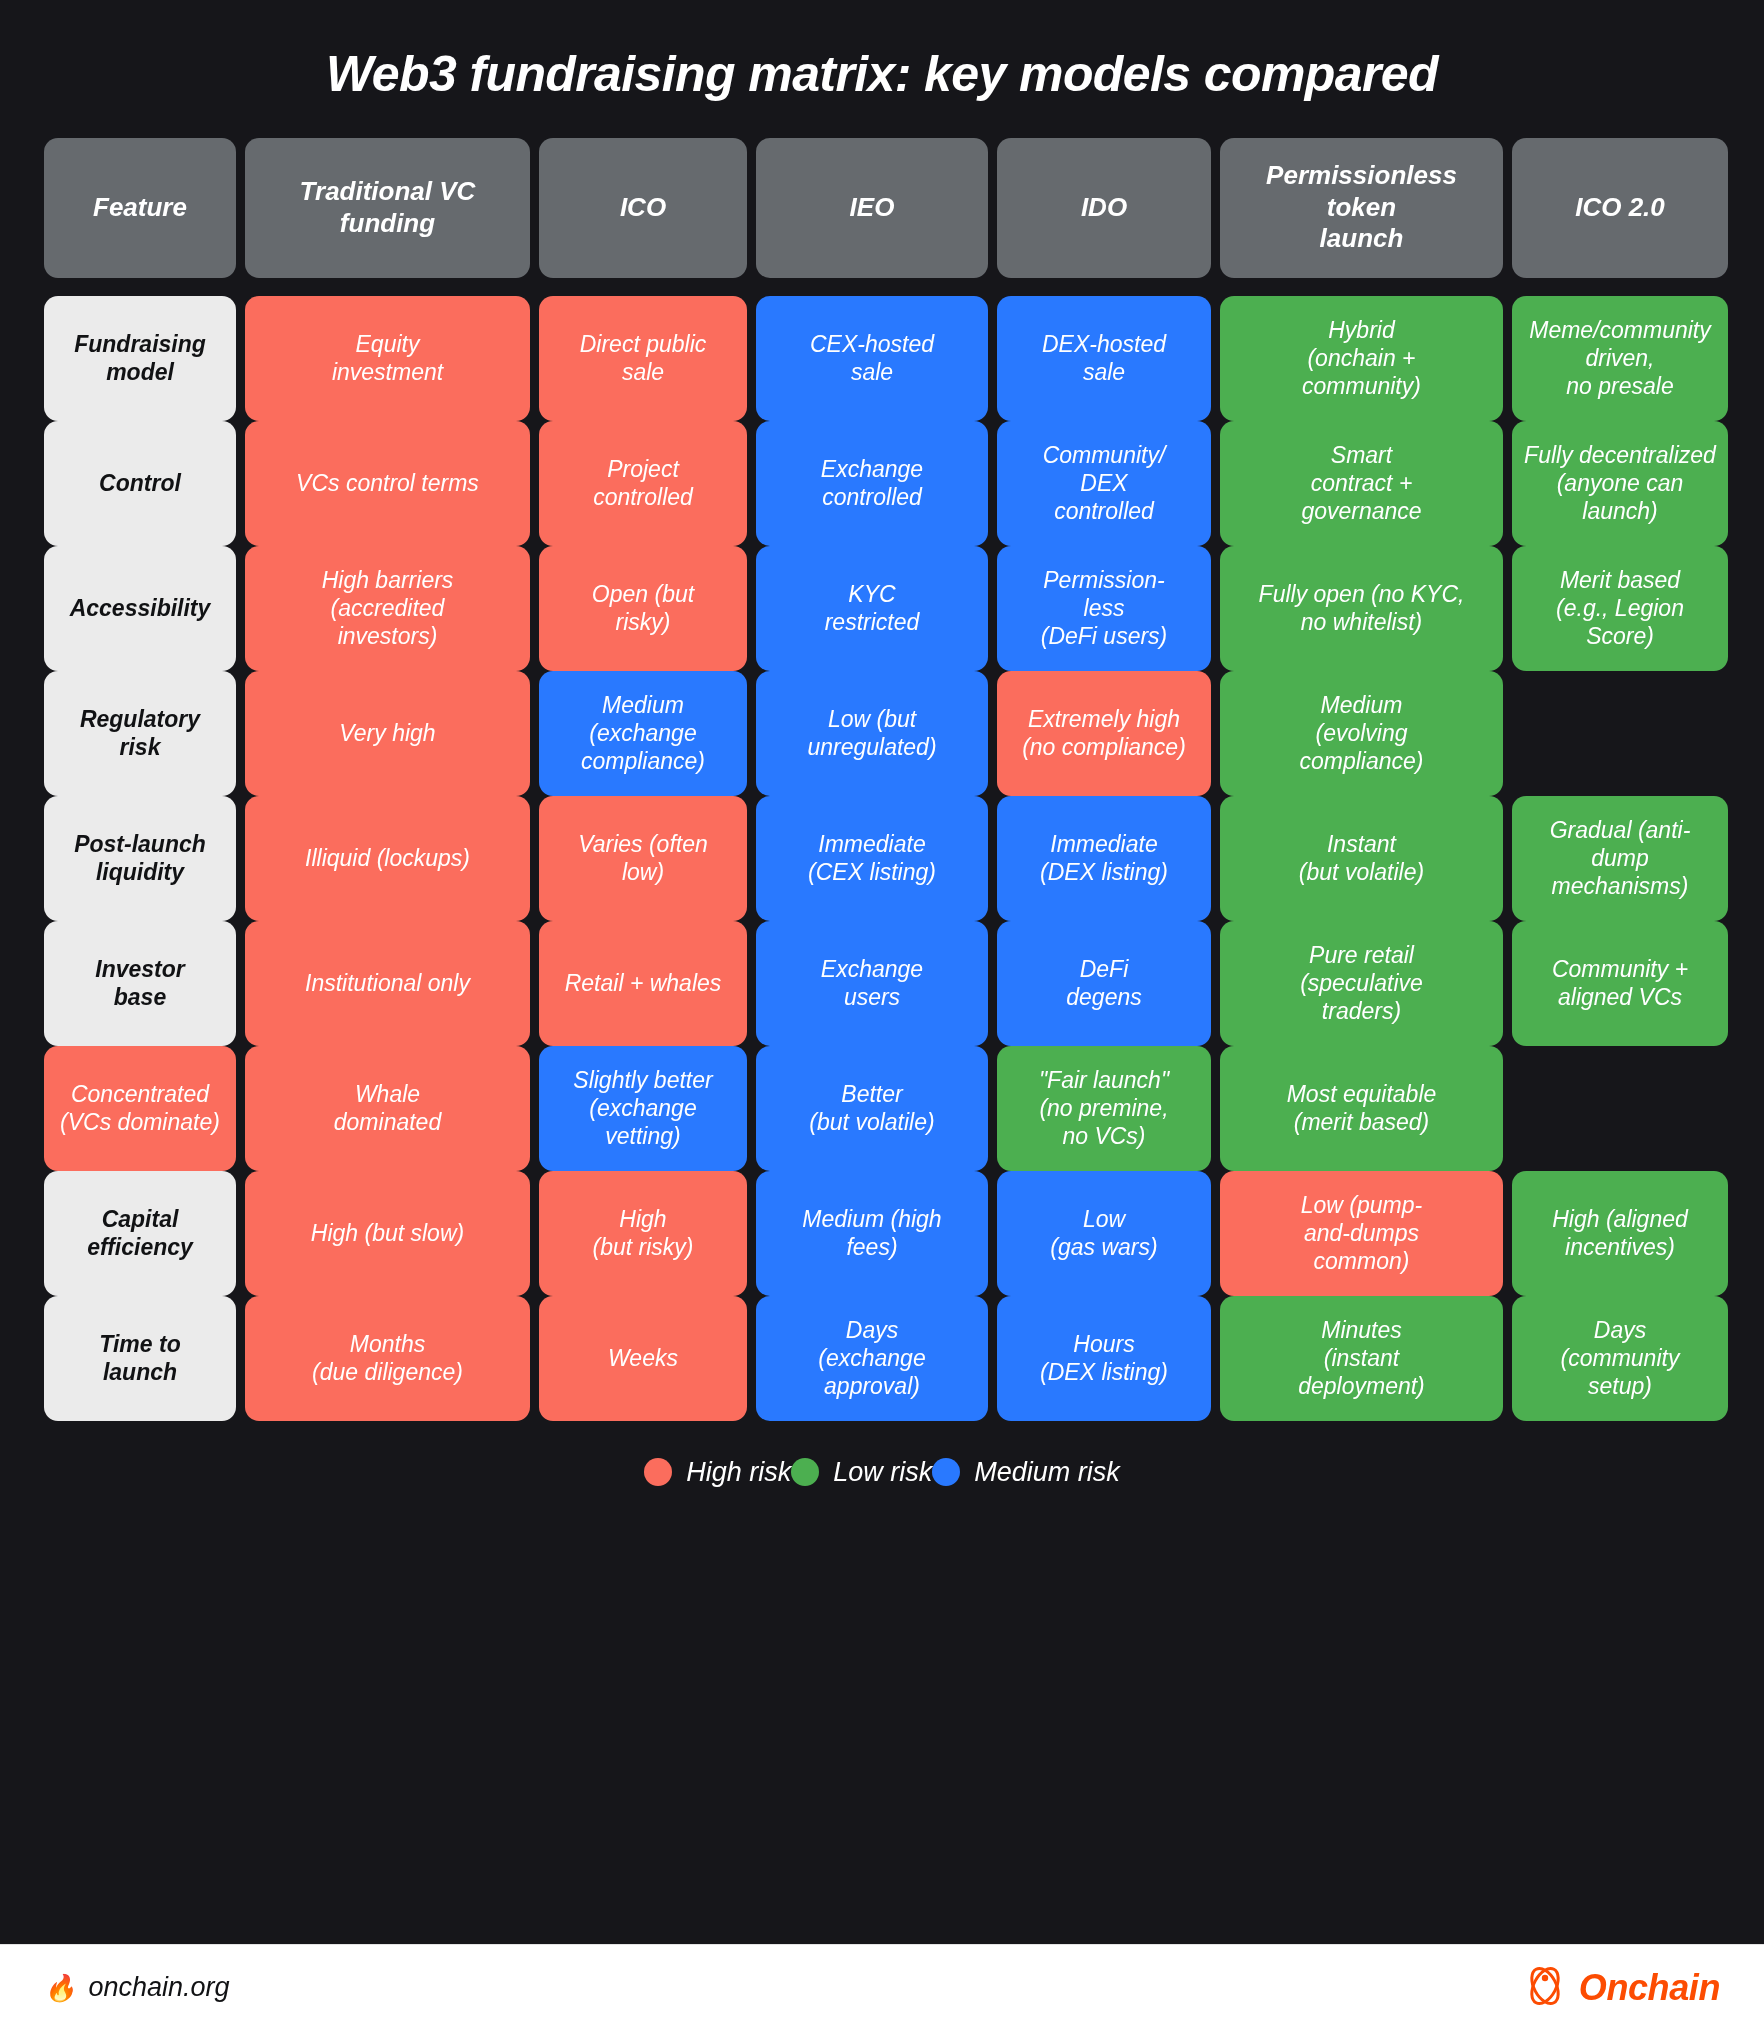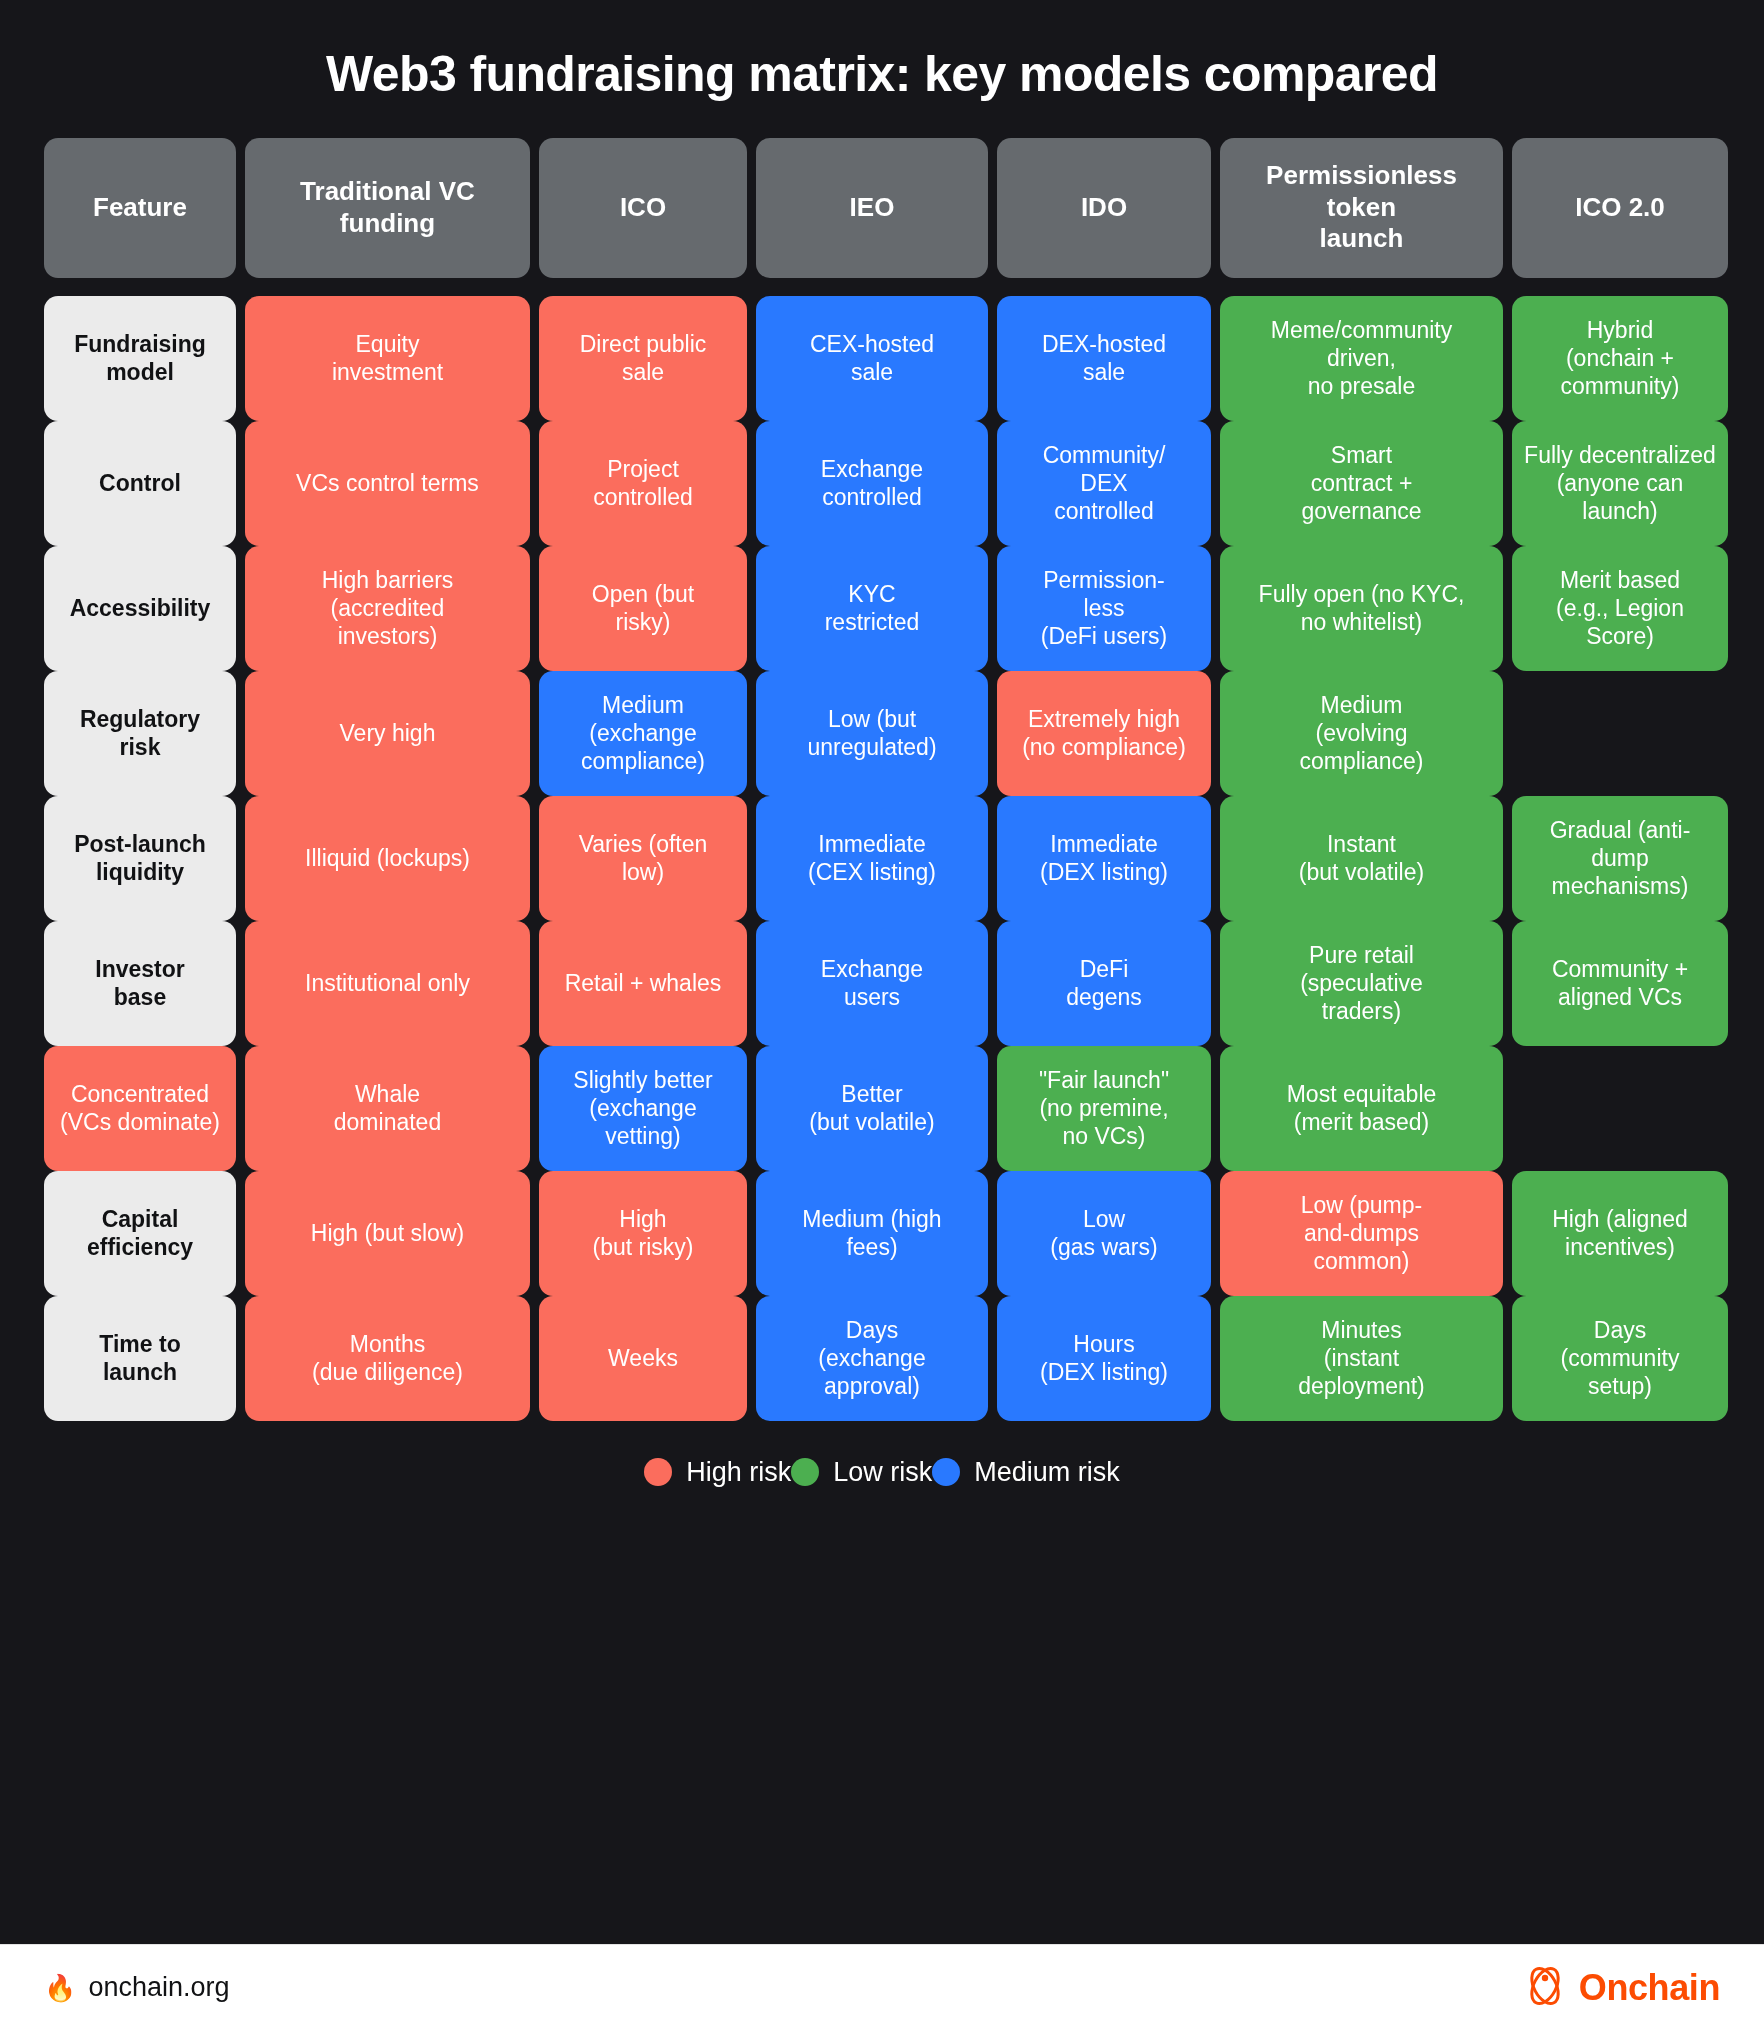--- a/index.html
+++ b/index.html
@@ -10,20 +10,21 @@
     font-family: "Liberation Sans", sans-serif;
     overflow: hidden;
   }
   #page {
     position: relative;
     width: 1764px;
     height: 2030px;
     background: #16161a;
     display: flex;
     flex-direction: column;
+    font-style: italic;
   }
 
   
   .title-wrap {
     padding: 46px 0 34px 0;
     text-align: center;
   }
   .title {
     color: #ffffff;
     font-size: 50px;
@@ -174,26 +175,26 @@
           <div class="cell feature">Fundraising
 model</div>
           <div class="cell data high">Equity
 investment</div>
           <div class="cell data high">Direct public
 sale</div>
           <div class="cell data medium">CEX-hosted
 sale</div>
           <div class="cell data medium">DEX-hosted
 sale</div>
+          <div class="cell data low">Hybrid
+(onchain +
+community)</div>
           <div class="cell data low">Meme/community
 driven,
 no presale</div>
-          <div class="cell data low">Hybrid
-(onchain +
-community)</div>
         </div>
         <div class="row row-body">
           <div class="cell feature">Control</div>
           <div class="cell data high">VCs control terms</div>
           <div class="cell data high">Project
 controlled</div>
           <div class="cell data medium">Exchange
 controlled</div>
           <div class="cell data medium">Community/
 DEX

